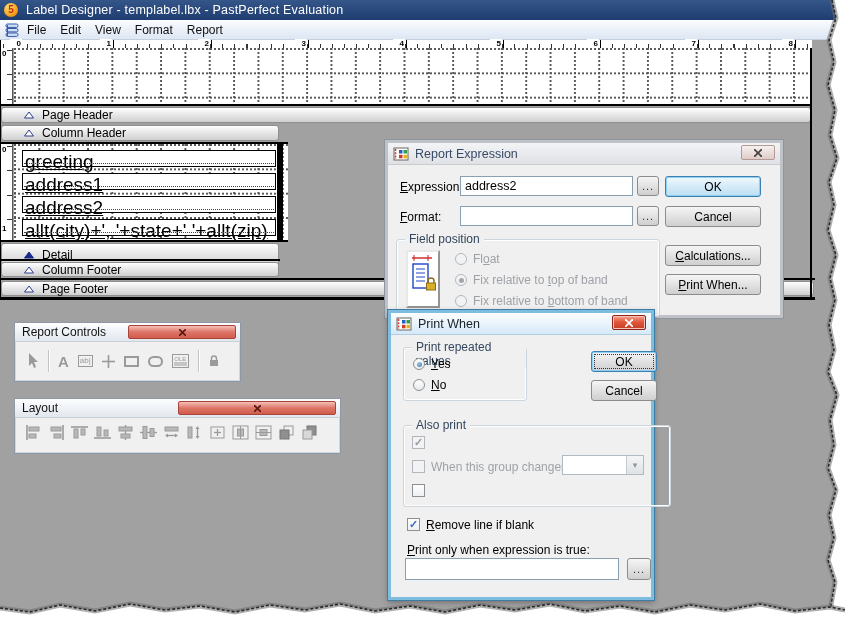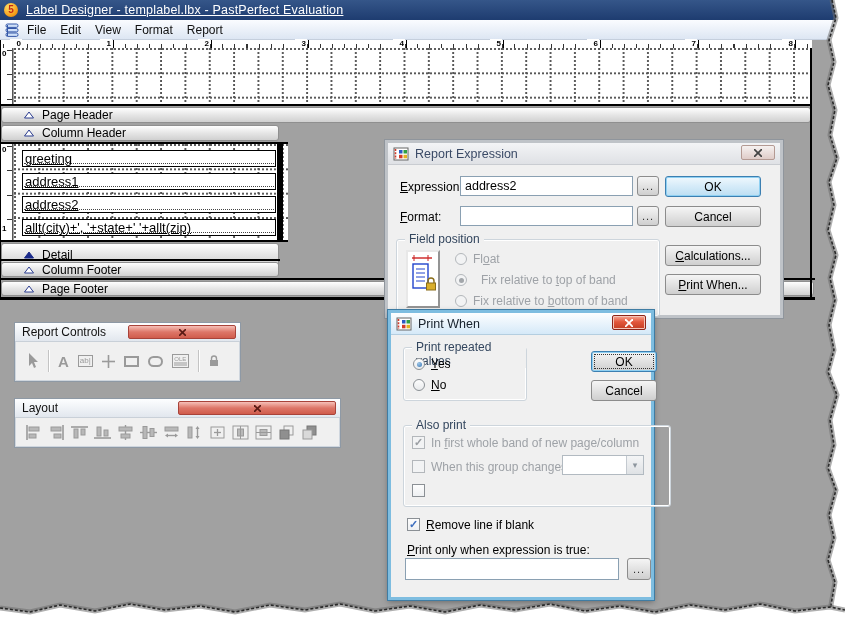--- a/index.html
+++ b/index.html
@@ -5,21 +5,21 @@
   * { margin:0; padding:0; box-sizing:border-box; }
   body { font-family:"Liberation Sans", sans-serif; background:#ffffff; }
   .screen { position:relative; width:845px; height:624px; background:#a1a1a1; overflow:hidden; font-size:12px; color:#000; }
   .abs { position:absolute; }
 
   
   .titlebar { left:0; top:0; width:845px; height:20px; background:linear-gradient(#355689,#1e3c70); display:flex; align-items:center; }
   .app-icon { width:14px; height:14px; margin-left:4px; border-radius:50%;
     background:radial-gradient(circle at 35% 30%, #ffe06a, #f6a21d 60%, #d97908);
     color:#c42a12; font-size:10px; font-weight:bold; text-align:center; line-height:14px; }
-  .title-text { color:#fff; font-size:12.5px; margin-left:8px; letter-spacing:.2px;text-decoration:underline; }
+  .title-text { color:#fff; font-size:12.5px; margin-left:8px; letter-spacing:.2px; }
   .menubar { left:0; top:20px; width:845px; height:20px; background:linear-gradient(#fafcff,#dde6f3); display:flex; align-items:center; border-bottom:1px solid #c5cfdd; }
   .menu-item { padding:2px 7px; font-size:12px; color:#111; }
 
   
   .hruler { left:0; top:40px; width:812px; height:8px; background:#fff; }
   .hruler .minor, .hruler .major { content:""; position:absolute; left:3px; right:0; }
   .hruler .minor { bottom:0; height:4px; background-image:repeating-linear-gradient(to right,#333 0 1px,transparent 1px 12.175px); }
   .hruler .major { bottom:0; height:8px; background-image:repeating-linear-gradient(to right,#000 0 1px,transparent 1px 97.4px); background-position:13px 0; }
   .rnum { position:absolute; top:-1px; width:12px; font-size:8px; font-weight:bold; text-align:right; color:#000; background:#fff; padding-right:1px; }
   .vruler { width:13px; background:#fff; border-right:1px solid #555; }
@@ -30,21 +30,21 @@
       radial-gradient(circle at 1px 1px,#555 .7px,transparent 1px),
       radial-gradient(circle at 1px 1px,#555 .7px,transparent 1px);
       background-size:24.35px 4px,4px 24.35px; }
   .blackline { background:#000; }
 
   .band { background:linear-gradient(#fefefe,#e8e8e8 45%,#d0d0d0); border:1px solid #8f8f8f; border-radius:3px; display:flex; align-items:center; }
   .band .tri { margin-left:22px; margin-right:8px; }
   .band .blabel { font-size:12px; color:#000; }
 
   .fieldbox { position:absolute; left:22px; width:254px; height:17px; border:1px solid #000; background:#fff; }
-  .fieldbox .ftext { position:absolute; left:2px; top:0px; font-size:13px; text-decoration:underline; white-space:nowrap; }
+  .fieldbox .ftext { position:absolute; left:2px; top:0px; font-size:19px; text-decoration:underline; white-space:nowrap; }
   .fieldbox::after { content:""; position:absolute; left:1px; right:1px; bottom:2px; border-bottom:1px dotted #444; }
 
   
   .toolwin { border:1px solid #8e99a5; background:#f0f0f0; box-shadow:0 0 0 1px #cfd6de inset; }
   .toolwin .ttl { height:19px; background:linear-gradient(#fdfeff,#e2e7ee); border-bottom:1px solid #c9d0d8; display:flex; align-items:center; padding:0 4px 0 7px; }
   .toolwin .ttl span { flex:1; font-size:12px; color:#111; }
   .tclose { width:17px; height:14px; border:1px solid #a8433a; border-radius:2px;
     background:linear-gradient(#f6c0b8,#dd7668 50%,#d05c4c); display:flex; align-items:center; justify-content:center; }
   .tbody { display:flex; align-items:center; padding:0 10px; gap:9px; }
   .tsep { width:1px; height:22px; background:#c4c4c4; box-shadow:1px 0 0 #fff; }
@@ -224,21 +224,21 @@
             <line x1="0" y1="3" x2="13" y2="3" stroke="#9a9a9a"></line>
           </svg></span>
       <span class="tsep"></span>
       <svg class="gico" width="12" height="14">
           <path d="M3.5 6 V4.5 a2.5 2.5 0 0 1 5 0 V6" fill="none" stroke="#9a9a9a" stroke-width="1.4"></path>
           <rect x="2" y="6" width="8" height="6" fill="#9a9a9a"></rect>
         </svg>
     </div>
   </div>
 
-  <div class="abs toolwin" style="left:14px;top:398px;width:327px;height:50px">
+  <div class="abs toolwin" style="left:14px;top:398px;width:327px;height:56px">
     <div class="ttl">
       <span>Layout</span>
       <span class="tclose">
         <svg width="7" height="7">
             <line x1="0" y1="0" x2="7" y2="7" stroke="#5a1a14" stroke-width="1.6"></line>
             <line x1="7" y1="0" x2="0" y2="7" stroke="#5a1a14" stroke-width="1.6"></line>
           </svg>
       </span>
     </div>
     <div class="tbody" style="height:29px;gap:6px">
@@ -351,21 +351,21 @@
             <line x1="8" y1="21" x2="17" y2="21" stroke="#2244cc"></line>
           <line x1="8" y1="25" x2="17" y2="25" stroke="#2244cc"></line>
             <line x1="8" y1="29" x2="17" y2="29" stroke="#2244cc"></line>
           <path d="M20 31 v-2 a3 3 0 0 1 6 0 v2" fill="none" stroke="#8a6d1a" stroke-width="1.4"></path>
           <rect x="18.5" y="31" width="9" height="7" fill="#d9ae2b" stroke="#8a6d1a"></rect>
         </svg>
       </div>
       <span class="radio dis" style="left:58px;top:13px"></span>
       <span class="abs lbl lbl-dis" style="left:76px;top:12px">Fl<u>o</u>at</span>
       <span class="radio dis sel" style="left:58px;top:34px"></span>
-      <span class="abs lbl lbl-dis" style="left:84px;top:33px">Fix relative to <u>t</u>op of band</span>
+      <span class="abs lbl lbl-dis" style="left:76px;top:33px">Fix relative to <u>t</u>op of band</span>
       <span class="radio dis" style="left:58px;top:55px"></span>
       <span class="abs lbl lbl-dis" style="left:76px;top:54px">Fix relative to <u>b</u>ottom of band</span>
     </div>
 
     <button class="btn" style="left:277px;top:102px;width:96px;height:21px"><span><u>C</u>alculations...</span></button>
     <button class="btn" style="left:277px;top:131px;width:96px;height:21px"><span><u>P</u>rint When...</span></button>
   </div>
 
   <div class="abs dlg dlg-active" style="left:388px;top:310px;width:266px;height:290px;z-index:30">
     <div class="dtitle dtitle-active">
@@ -393,21 +393,20 @@
       <span class="radio" style="left:9px;top:31px"></span>
       <span class="abs lbl" style="left:27px;top:30px"><u>N</u>o</span>
     </div>
 
     <button class="btn btn-default btn-focus" style="left:200px;top:38px;width:66px;height:21px"><span>OK</span></button>
     <button class="btn" style="left:200px;top:67px;width:66px;height:21px"><span>Cancel</span></button>
 
     <div class="groupbox" style="left:12px;top:112px;width:268px;height:82px">
       <span class="gb-label">Also print</span>
       <span class="cb dis checked" style="left:8px;top:10px"></span>
-      <span class="abs lbl lbl-dis" style="left:27px;top:10px">In <u>f</u>irst whole band of new page/column</span>
       <span class="cb dis" style="left:8px;top:34px"></span>
       <span class="abs lbl lbl-dis" style="left:27px;top:34px">When this group changes</span>
       <div class="combo" style="left:158px;top:29px;width:82px;height:20px">
           <span class="arrowbox">▾</span>
         </div>
       <span class="cb" style="left:8px;top:58px"></span>
     </div>
 
     <span class="cb checked" style="left:16px;top:205px"></span>
     <span class="abs lbl" style="left:35px;top:205px"><u>R</u>emove line if blank</span>

